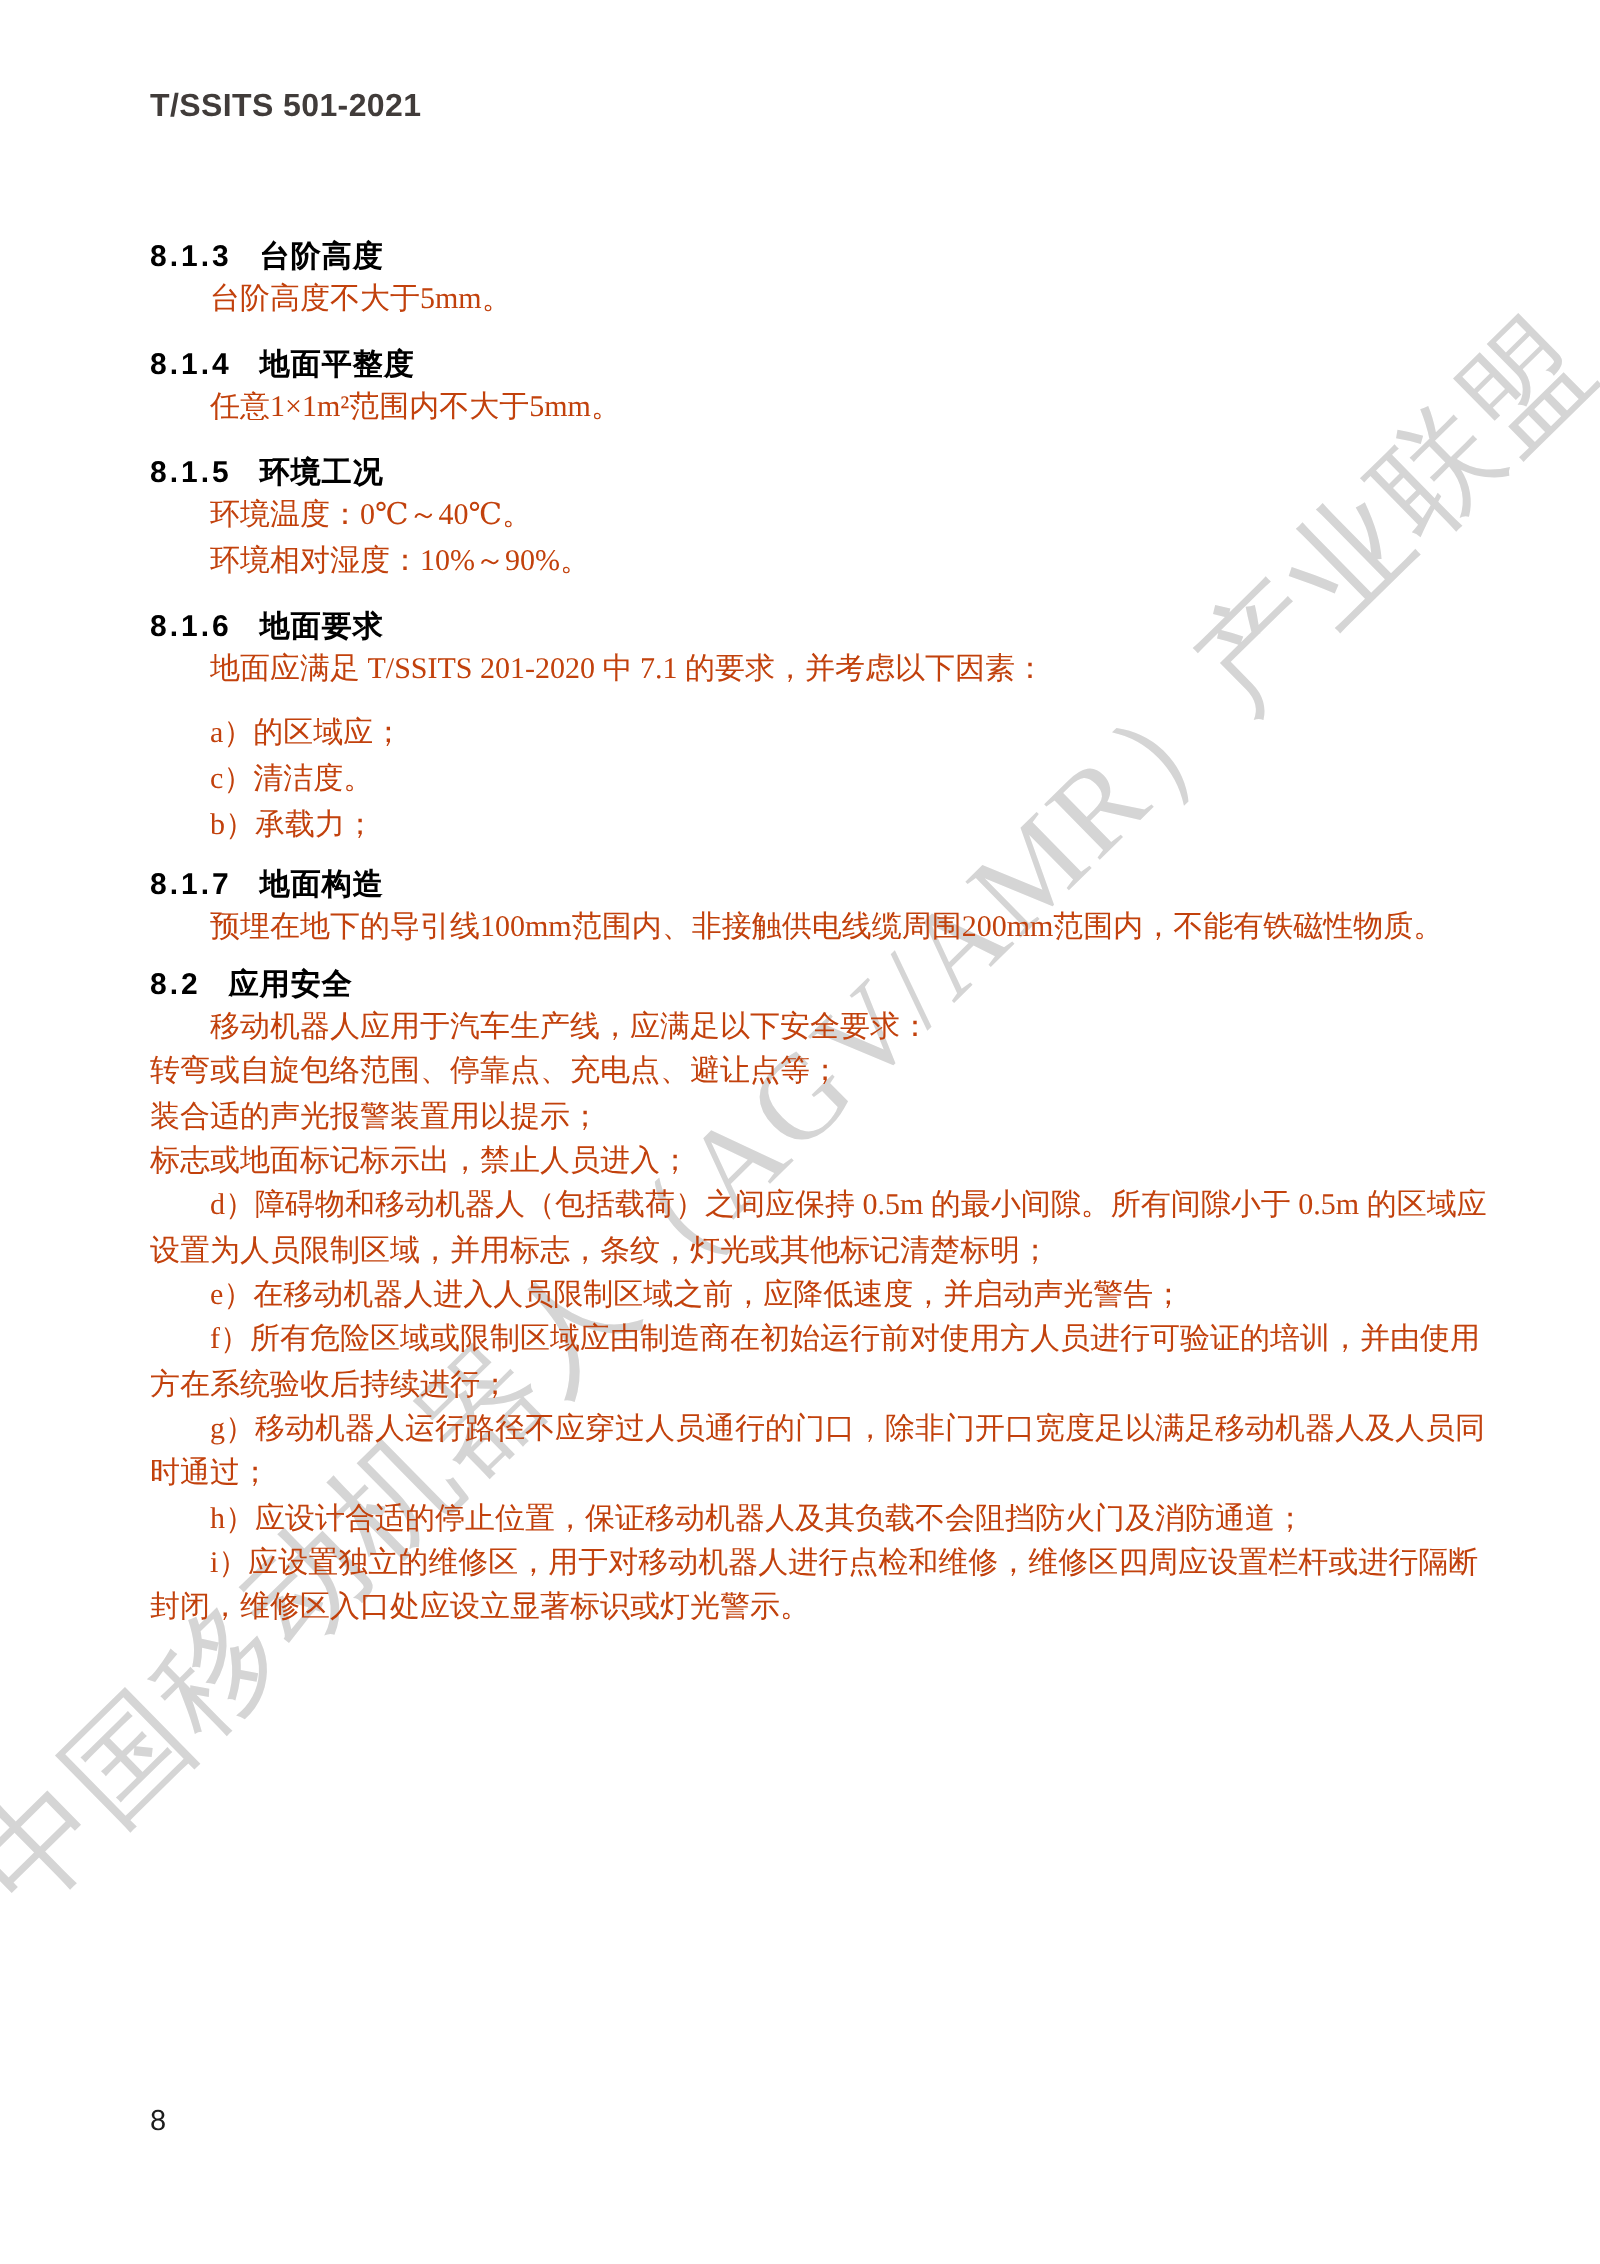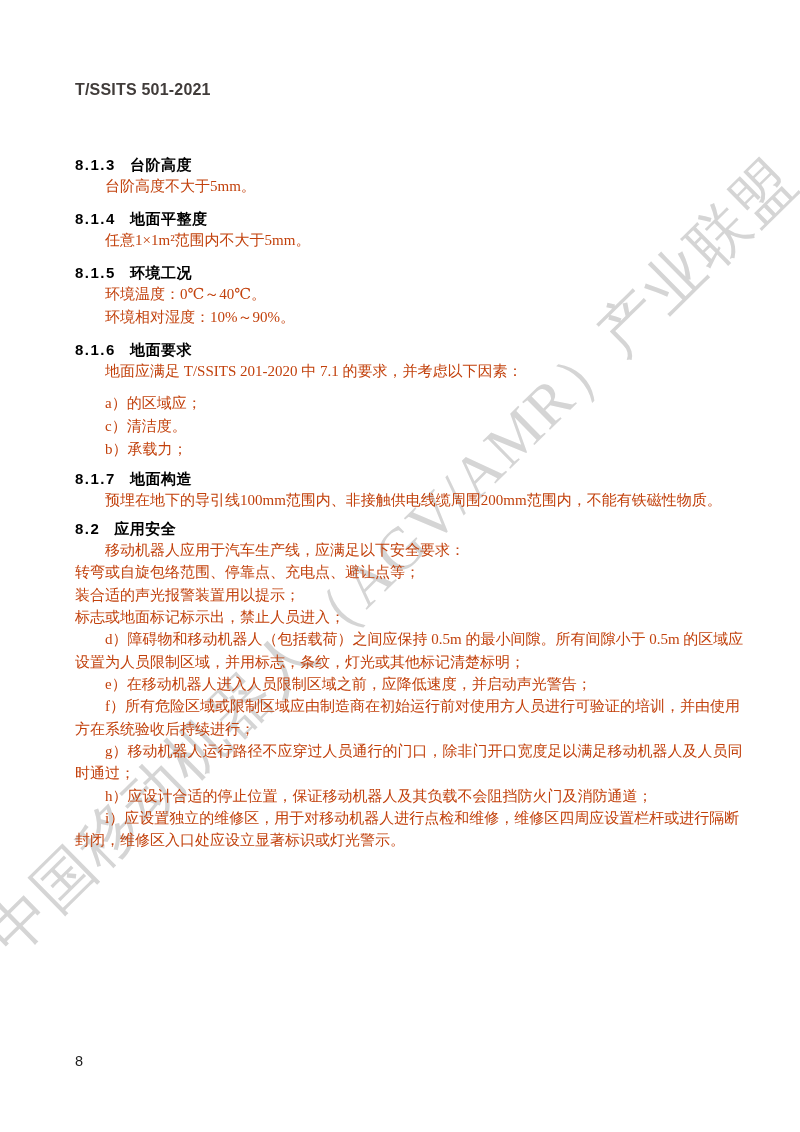--- a/index.html
+++ b/index.html
@@ -24,21 +24,21 @@
     white-space:nowrap;
     text-align:center;
     letter-spacing:2px;
     color:#d5d5d5;
     font-family:"Liberation Serif","DejaVu Serif",serif;
     z-index:0;
     user-select:none;
   }
   .content{
     position:relative;z-index:1;
-    padding:81px 75px 0 75px;
+    padding:45px 75px 0 75px;
   }
   .doc-code{
     font-family:"Liberation Sans","DejaVu Sans",sans-serif;
     font-weight:600;
     font-size:16px;
     line-height:18px;
     color:#413c3a;
     letter-spacing:0.2px;
   }
   .section .sec-heading{

